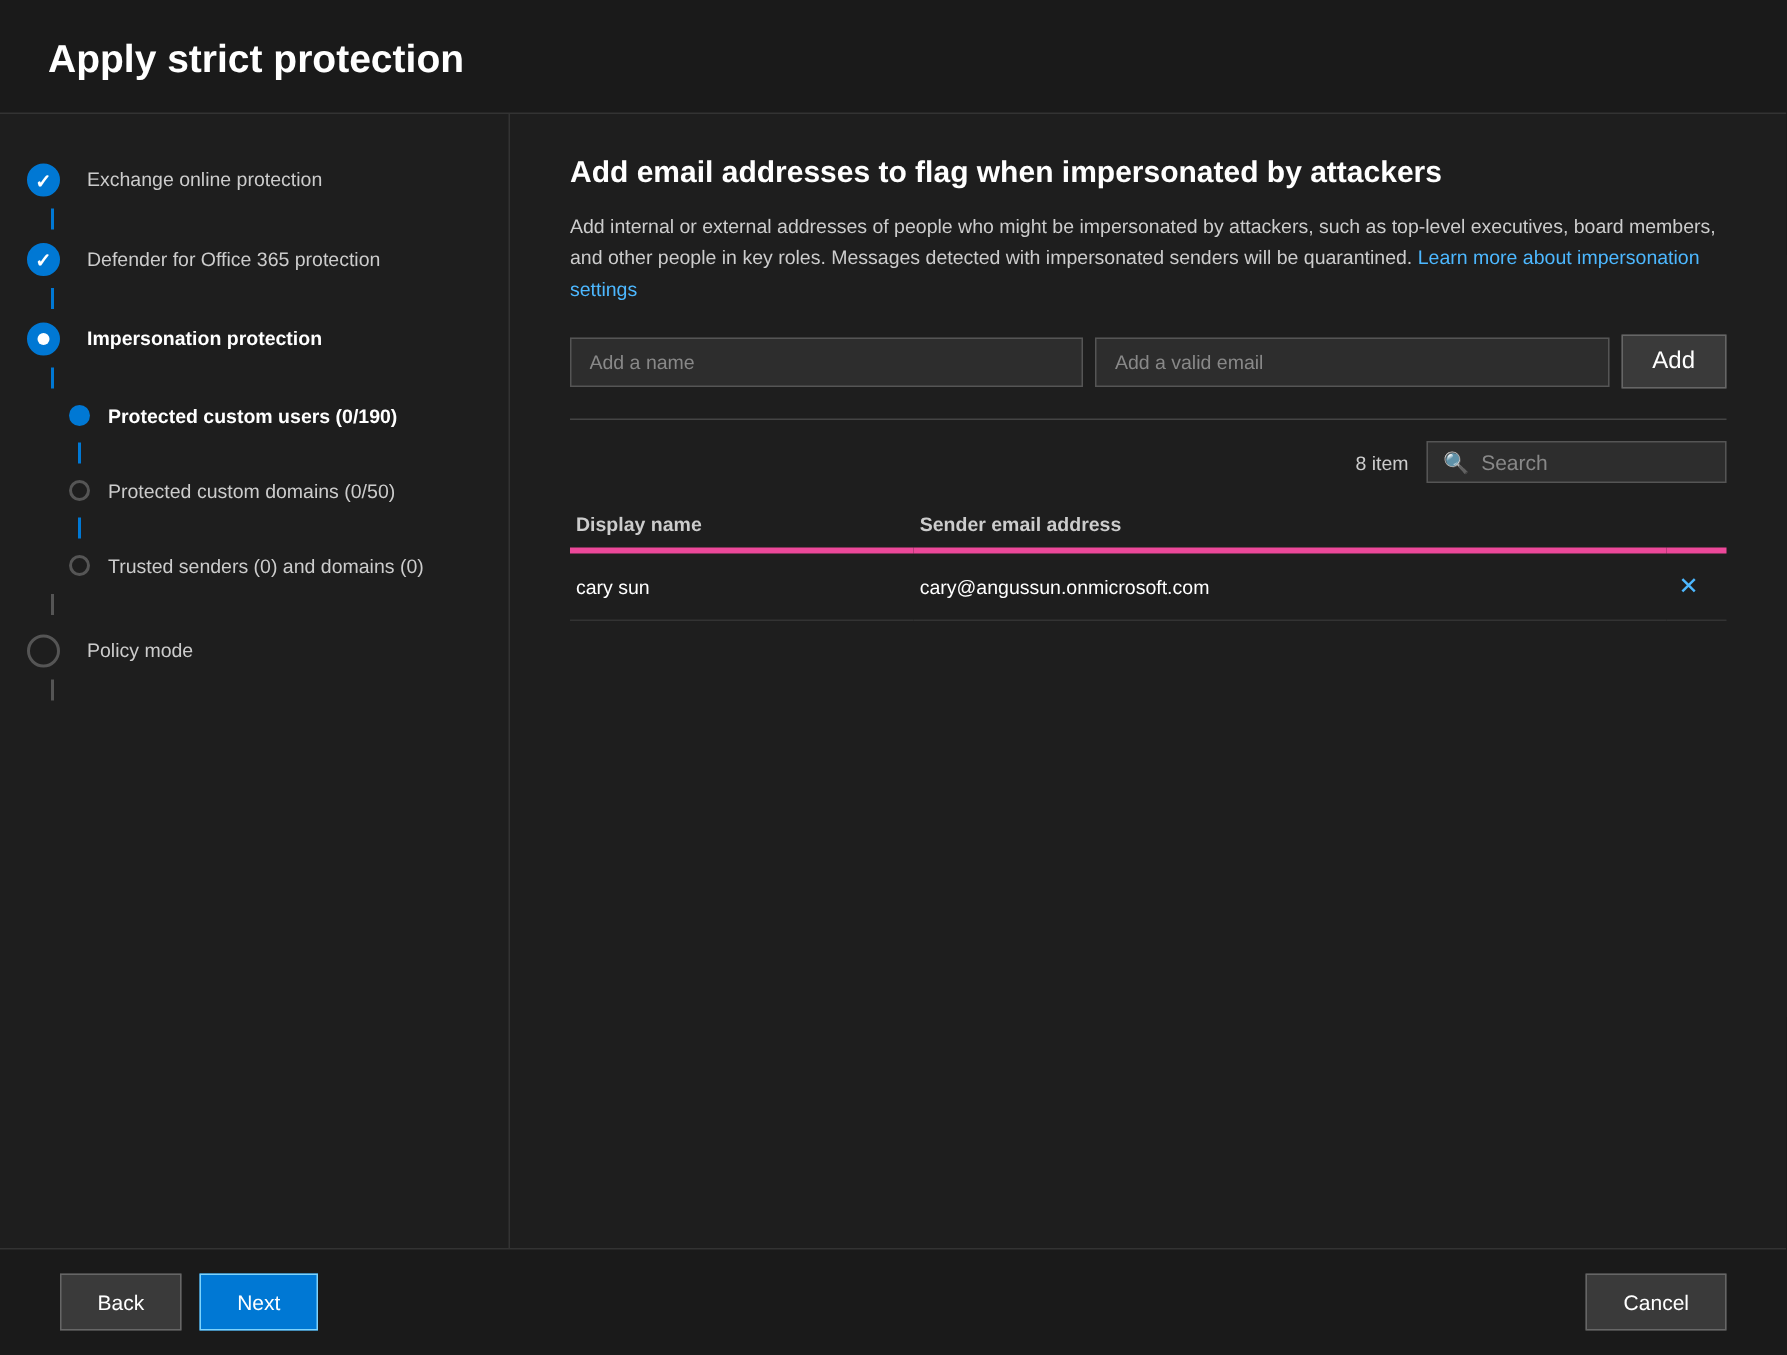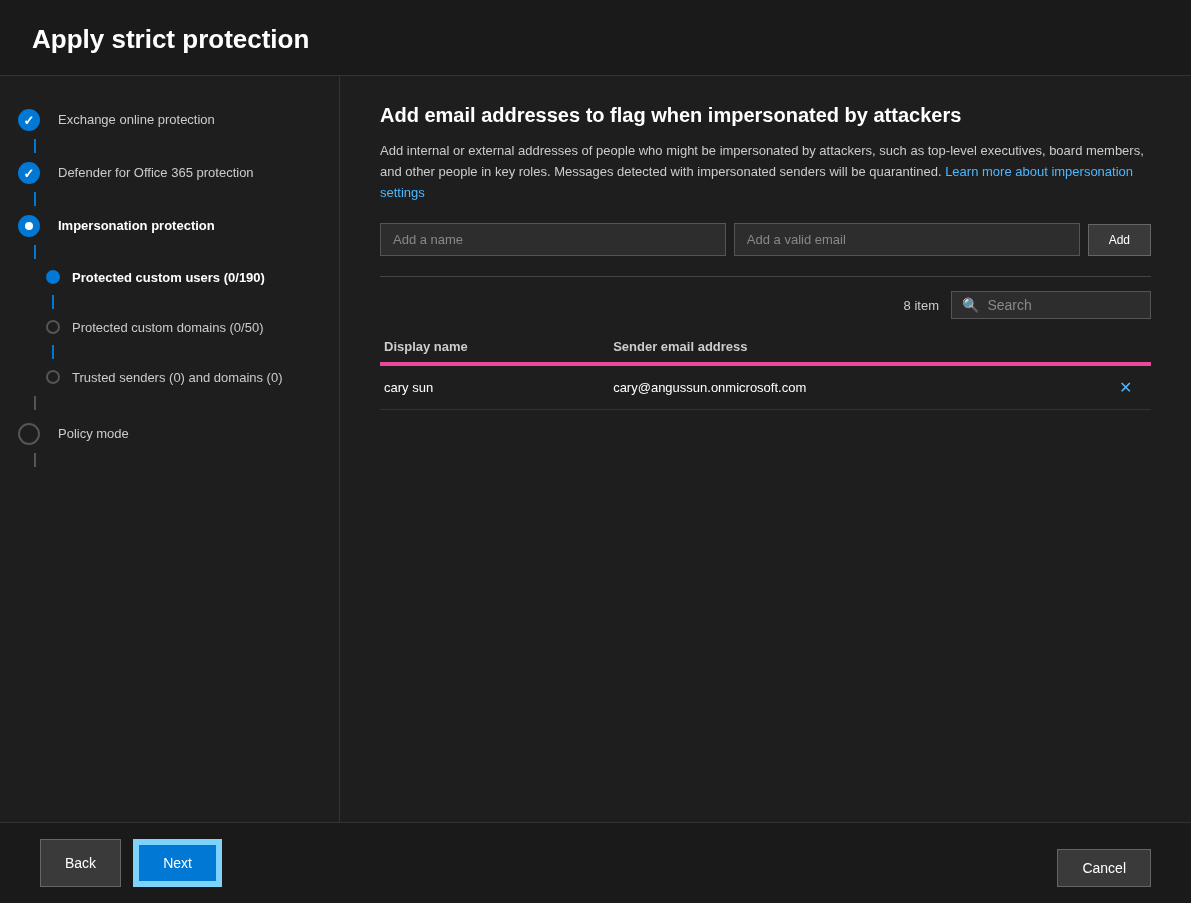--- a/index.html
+++ b/index.html
@@ -131,21 +131,21 @@
 
     .add-row input::placeholder {
       color: #888;
     }
 
     .add-btn {
       background-color: #3a3a3a;
       color: #ffffff;
       border: 1px solid #666;
       padding: 8px 20px;
-      font-size: 12px;
+      font-size: 16px;
       cursor: pointer;
       white-space: nowrap;
     }
 
     
     .divider {
       border: none;
       border-top: 1px solid #444;
       margin-bottom: 14px;
     }
@@ -246,21 +246,21 @@
       color: #ffffff;
       border: 1px solid #666;
       padding: 10px 24px;
       font-size: 14px;
       cursor: pointer;
     }
 
     .btn-next {
       background-color: #0078d4;
       color: #ffffff;
-      border: 6px solid #7dd3fc;
+      border: 1px solid #7dd3fc;
       padding: 10px 24px;
       font-size: 14px;
       cursor: pointer;
     }
 
     .btn-cancel {
       background-color: #3a3a3a;
       color: #ffffff;
       border: 1px solid #666;
       padding: 10px 24px;

